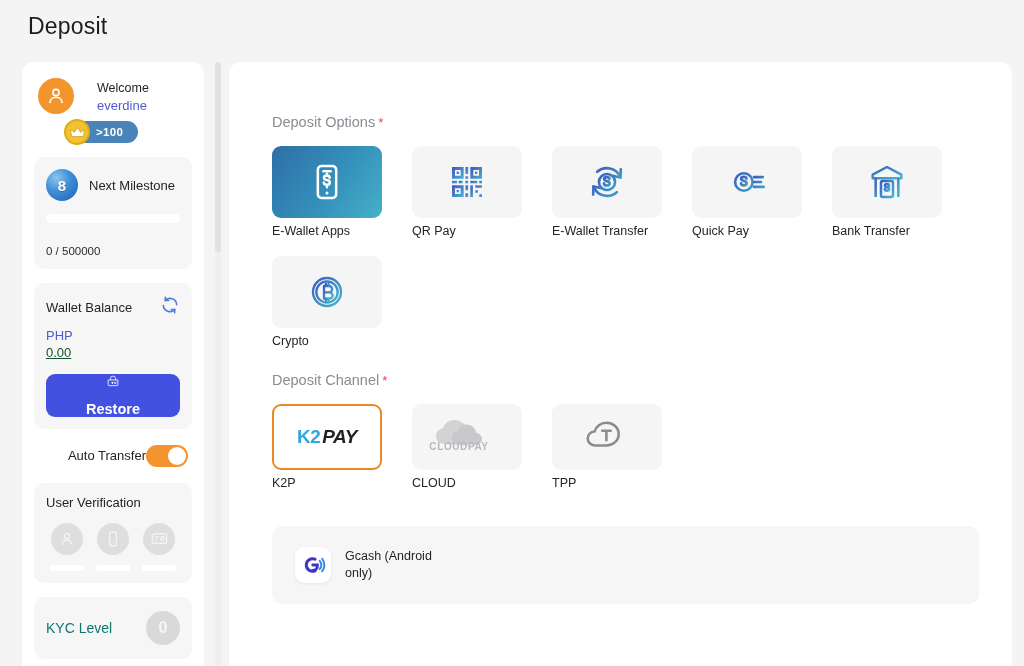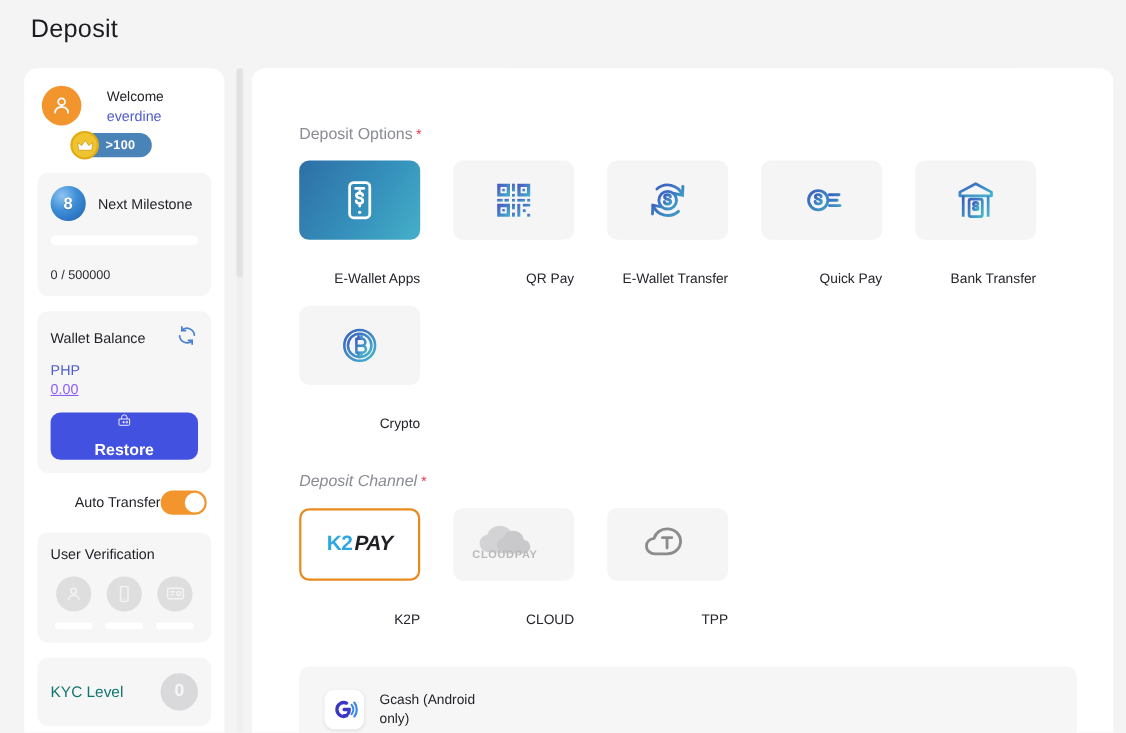--- a/index.html
+++ b/index.html
@@ -80,21 +80,21 @@
   .ms-bar {
     margin-top: 13px; height: 9px; border-radius: 5px;
     background: #ffffff;
   }
   .ms-count { margin-top: 22px; font-size: 11.5px; color: #2b2c31; }
 
   
   .wallet-head { display: flex; align-items: center; justify-content: space-between; }
   .wallet-title { font-size: 13px; color: #23242a; }
   .wallet-cur { font-size: 13px; color: #4f5cd1; margin-top: 9px; line-height: 1.25; }
-  .wallet-amt { font-size: 13px; color: #8b5cf6; line-height: 1.25; text-decoration: underline; }
+  .wallet-amt { font-size: 13px; color: #14532d; line-height: 1.25; text-decoration: underline; }
   .restore-btn {
     margin-top: 13px; height: 43px; width: 100%;
     background: #4351e0; border-radius: 9px; border: none;
     display: flex; align-items: center; justify-content: center; gap: 13px;
     cursor: pointer;
     flex-direction: column;
   }
   .restore-btn span { color: #fff; font-size: 14.5px; font-weight: 600; }
 
   
@@ -148,21 +148,21 @@
   .opt-card {
     width: 110px; height: 72px; border-radius: 9px;
     background: #f5f5f6;
     display: flex; align-items: center; justify-content: center;
     cursor: pointer;
   }
   .opt-card.selected {
     background: linear-gradient(125deg, #2e6fa6 0%, #3590bb 55%, #45b0c9 100%);
   }
   .opt-name {
-    margin-top: 28px; width: 110px; text-align: right;
+    margin-top: 6px; width: 110px; text-align: left;
     font-size: 12.5px; color: #24252b;
   }
   .row2 { margin-top: 18px; }
 
   .ch-card {
     width: 110px; height: 66px; border-radius: 9px;
     background: #f5f5f6;
     display: flex; align-items: center; justify-content: center;
     cursor: pointer; overflow: hidden;
   }
@@ -439,21 +439,21 @@
             <circle cx="12" cy="12" r="6.4"></circle>
             <path d="M10.2 8.4h3a1.9 1.9 0 0 1 0 3.8h-3zM10.2 12.2h3.3a1.9 1.9 0 0 1 0 3.8h-3.3zM10.2 8.4v7.6" stroke-linejoin="round"></path>
             <path d="M11.4 7v1.4M13 7v1.4M11.4 16v1.4M13 16v1.4" stroke-linecap="round"></path>
           </g>
         </svg>
       </div>
       <div class="opt-name">Crypto</div>
     </div>
   </div>
 
-  <div class="section-label" style="margin-top:38px;font-style:italic;">
+  <div class="section-label" style="margin-top:24px;">
     <span>Deposit Channel</span><span class="req">*</span>
   </div>
 
   <div class="opt-grid">
     <div class="opt-cell">
       <div class="ch-card selected">
         <div class="k2-logo">
           <span class="k2-k">K</span>
             <span class="k2-2">2</span>
             <span class="k2-pay">PAY</span>

